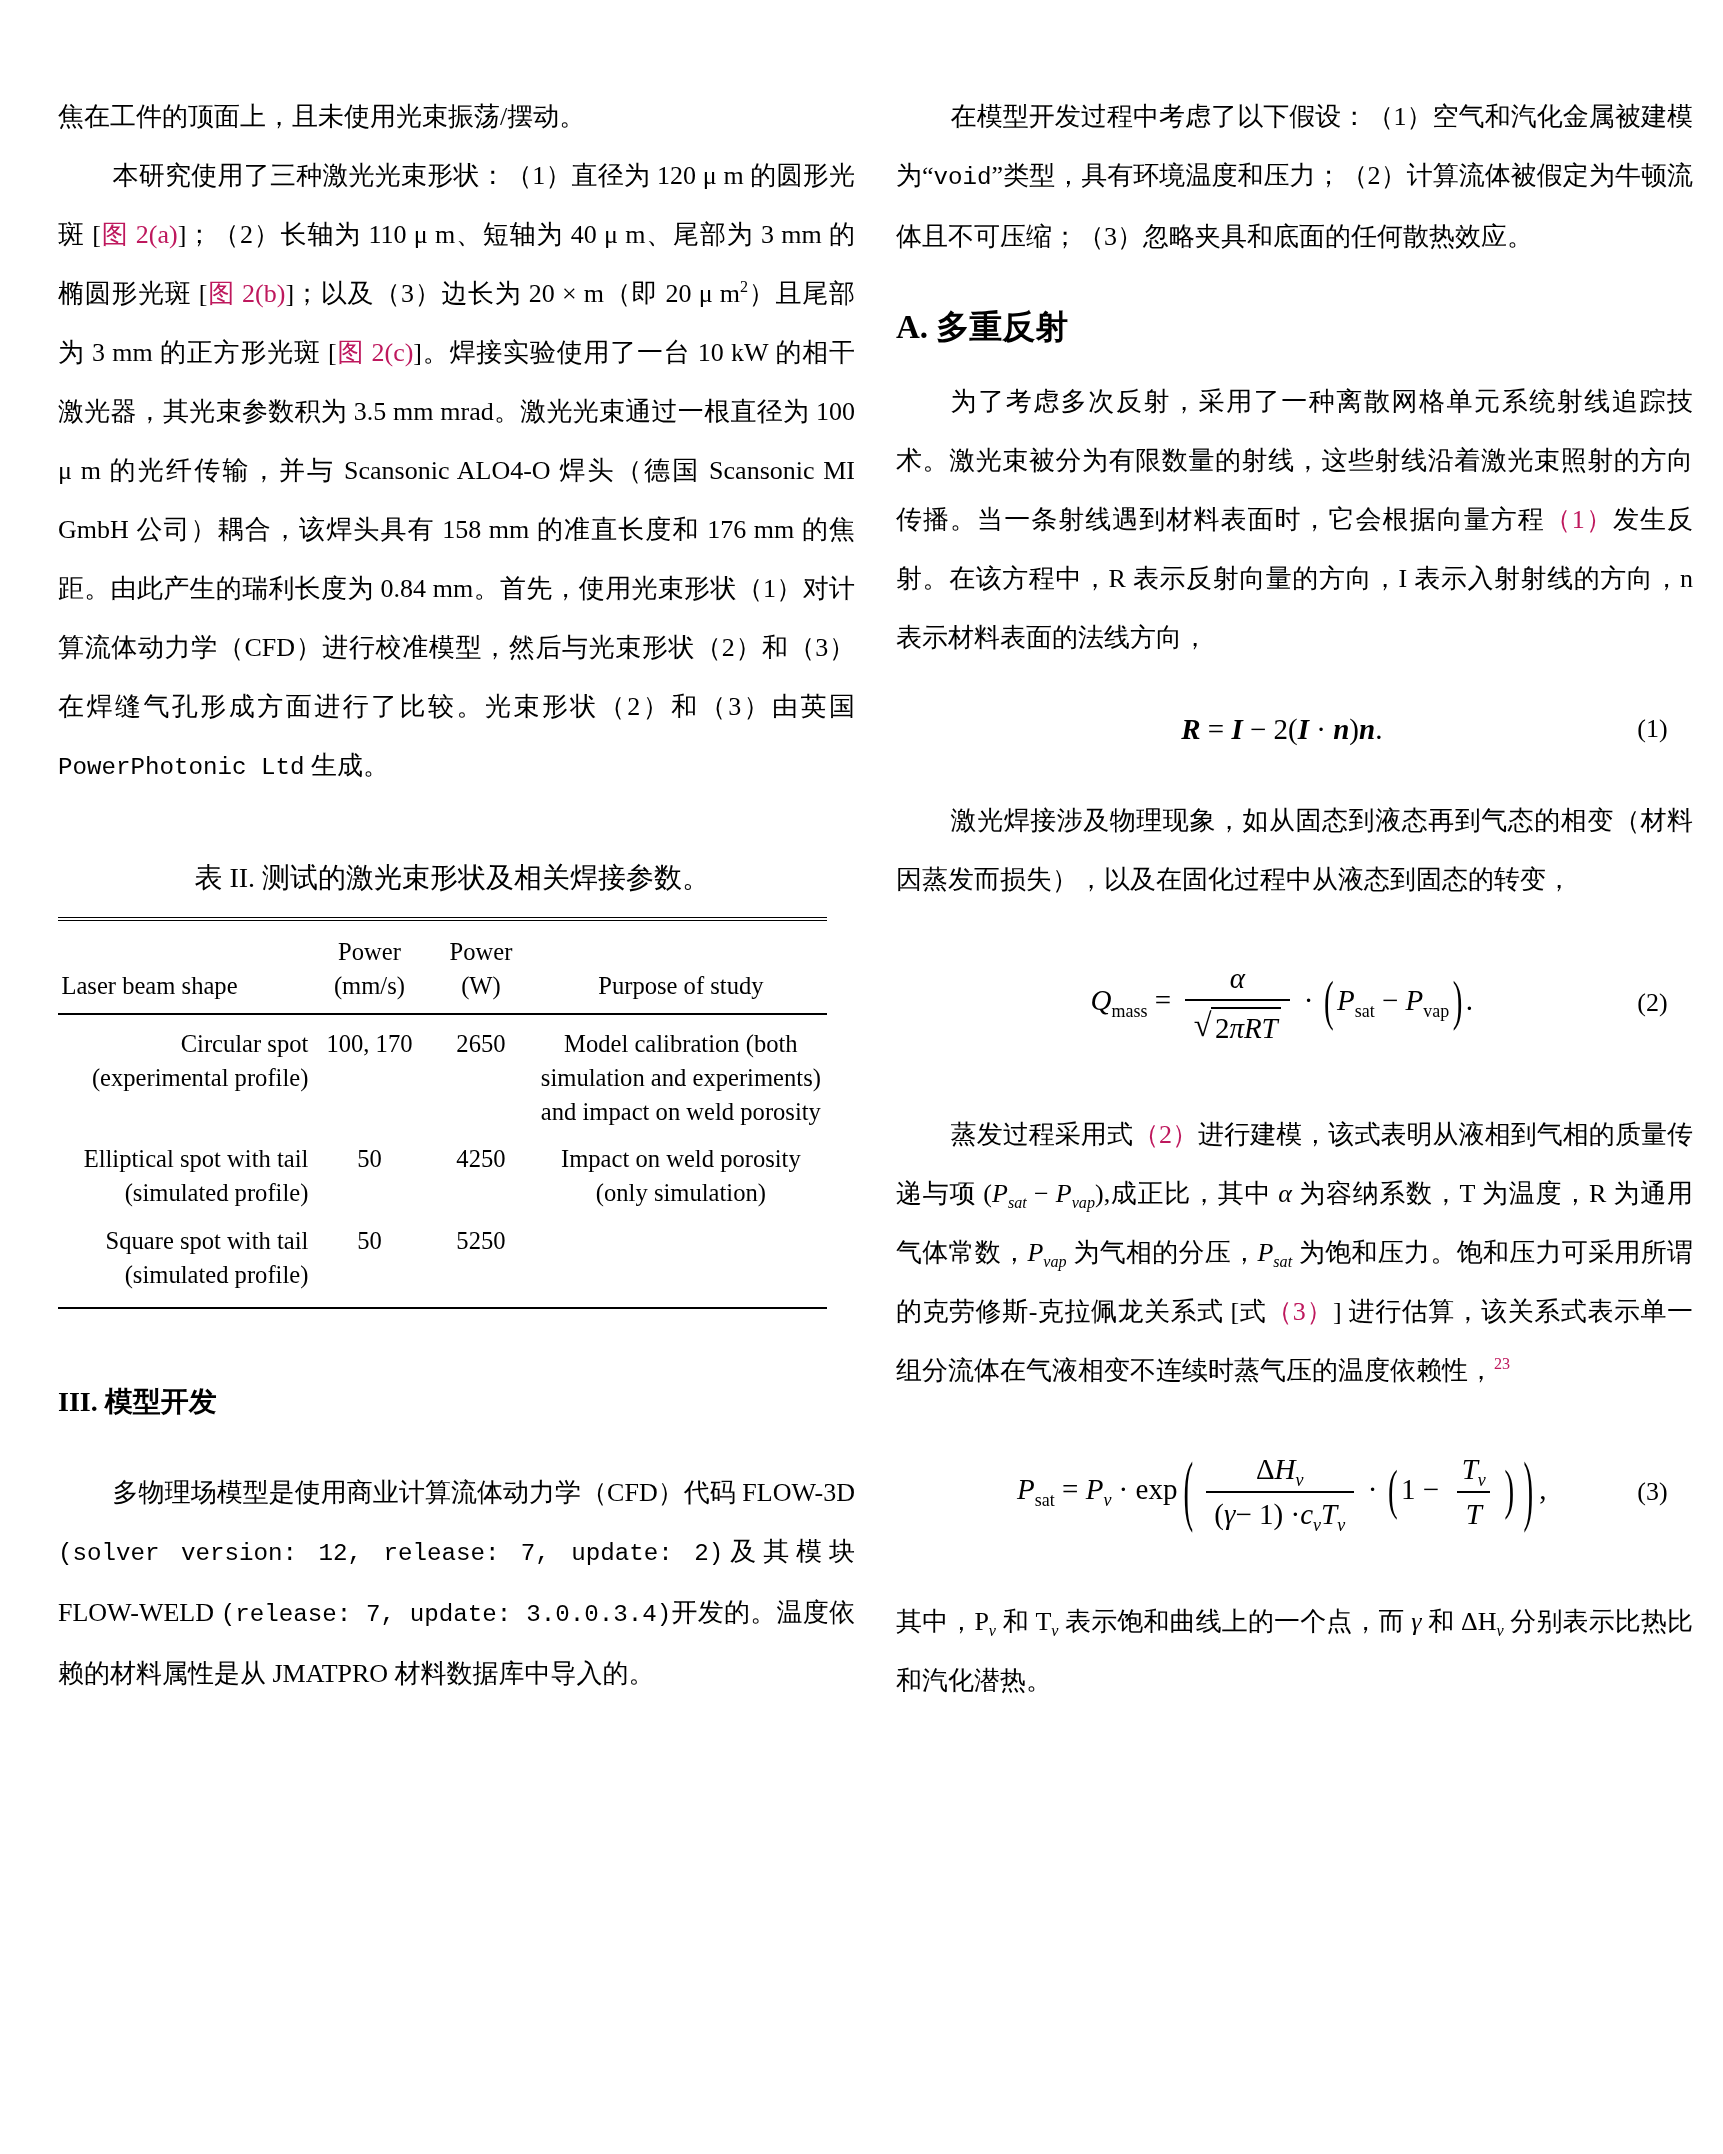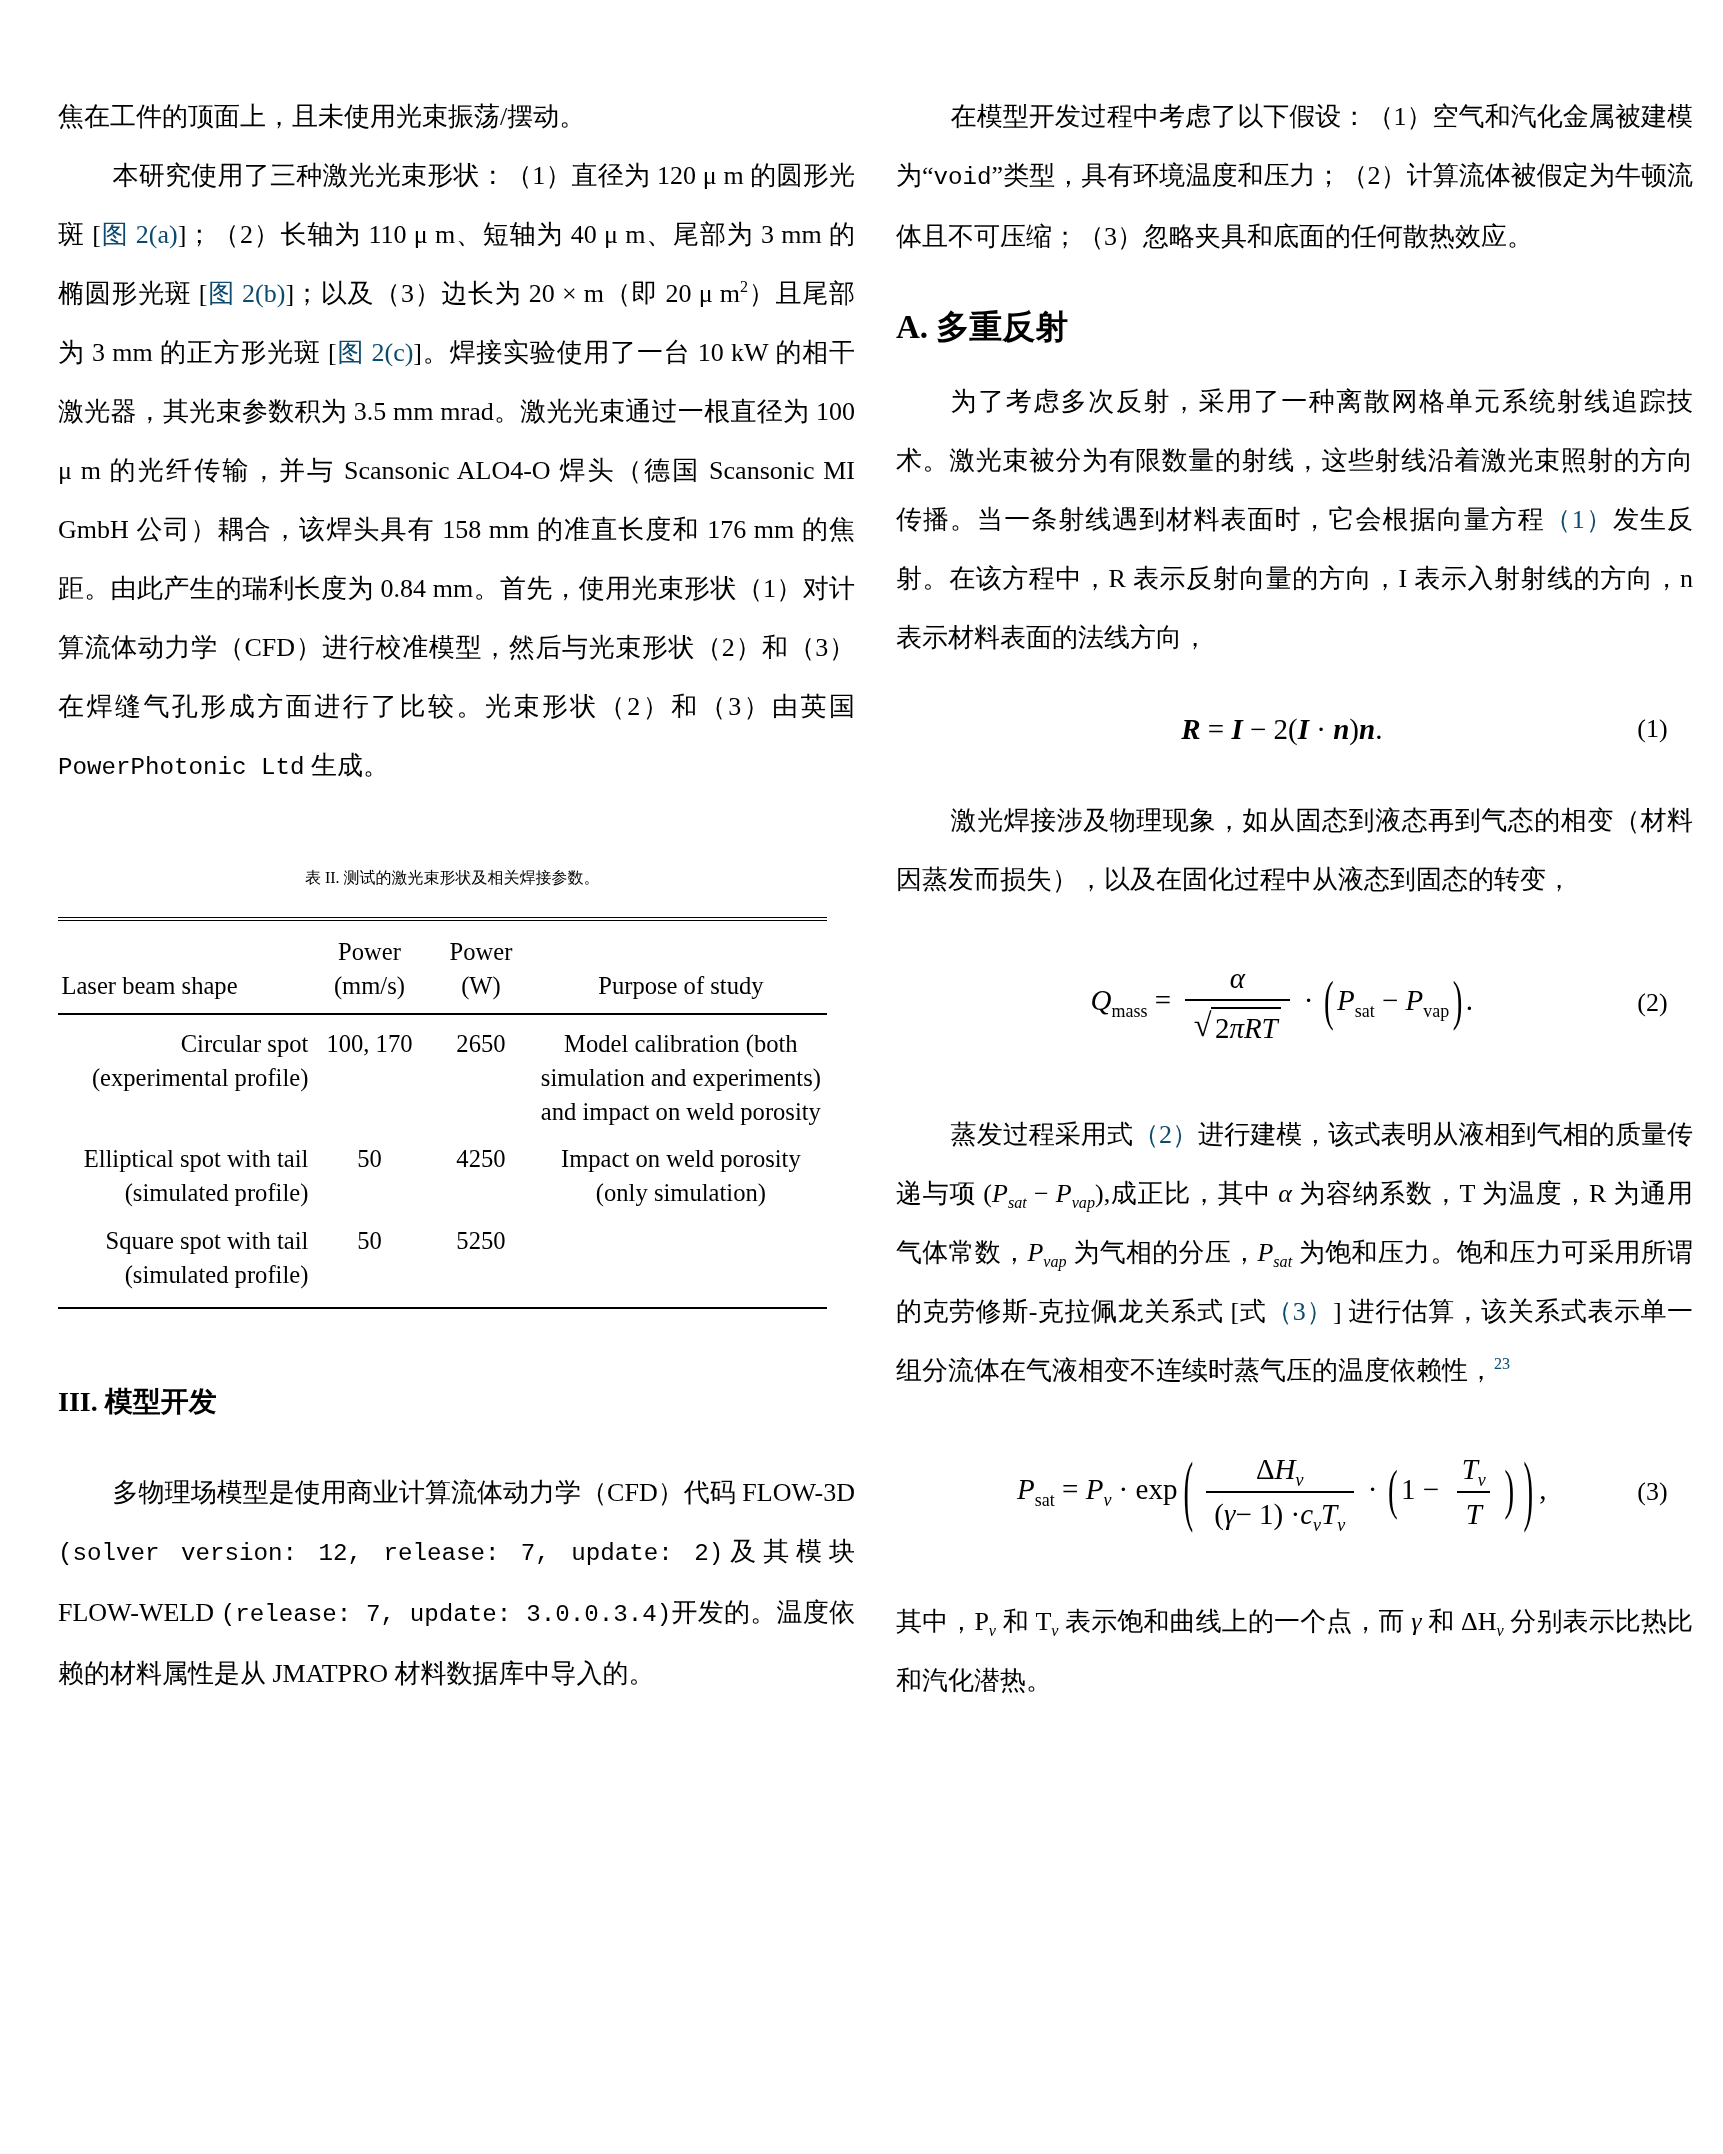--- a/index.html
+++ b/index.html
@@ -2,25 +2,25 @@
 <html style="font-size:13.6px"><head>
 <meta charset="utf-8">
 <style>
   html,body{margin:0;padding:0;background:#ffffff;color:#000000;}
   body{width:1723px;min-height:2154px;font-family:"Liberation Serif","DejaVu Serif",serif;}
   .page{box-sizing:border-box;width:1723px;min-height:2154px;padding:87px 26px 51px 58px;display:flex;gap:41px;background:#ffffff;}
   .col{width:797px;}
   .body{font-size:26px;line-height:59px;text-align:justify;margin:0;text-indent:2.1em;word-break:break-word;}
   .body.noindent{text-indent:0;}
   .mono{font-family:"Liberation Mono","DejaVu Sans Mono",monospace;font-size:0.93em;}
-  .link{color:#0c4a6e;}
+  .link{color:#be185d;}
   sup{font-size:62%;line-height:0;}
   sub{font-size:62%;line-height:0;}
   
-  .tbl-caption{font-size:16px;line-height:34px;text-align:center;margin:64px 8.5px 22px 0;text-indent:0;}
+  .tbl-caption{font-size:28px;line-height:34px;text-align:center;margin:64px 8.5px 22px 0;text-indent:0;}
   table.datatable{width:769px;border-collapse:collapse;font-size:24.6px;line-height:34px;
     border-top:4.2px double #000;border-bottom:2.1px solid #000;margin:0;}
   table.datatable th{font-weight:normal;vertical-align:bottom;text-align:center;
     border-bottom:2.1px solid #000;padding:13.6px 3.4px 10.2px;white-space:pre-line;}
   table.datatable th.c1{text-align:left;}
   table.datatable td{vertical-align:top;padding:12px 3.4px 1.7px;text-align:center;}
   table.datatable td.c1{text-align:right;}
   table.datatable tr.last td{padding-bottom:15.3px;}
   .cw1{width:33%;} .cw2{width:15%;} .cw3{width:14%;} .cw4{width:38%;}
   

